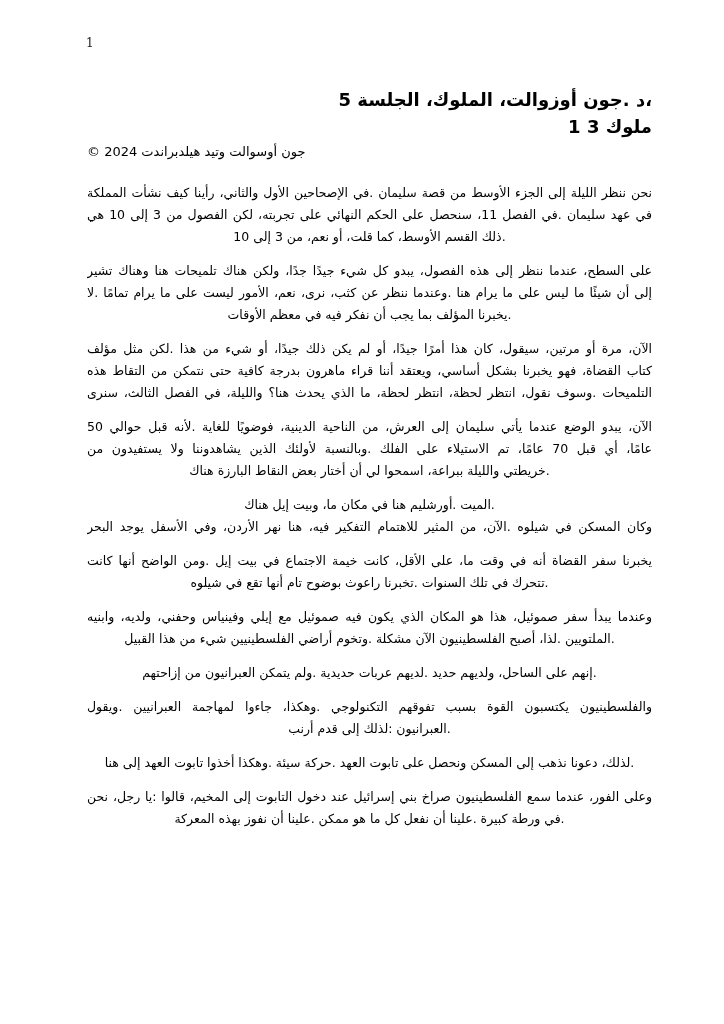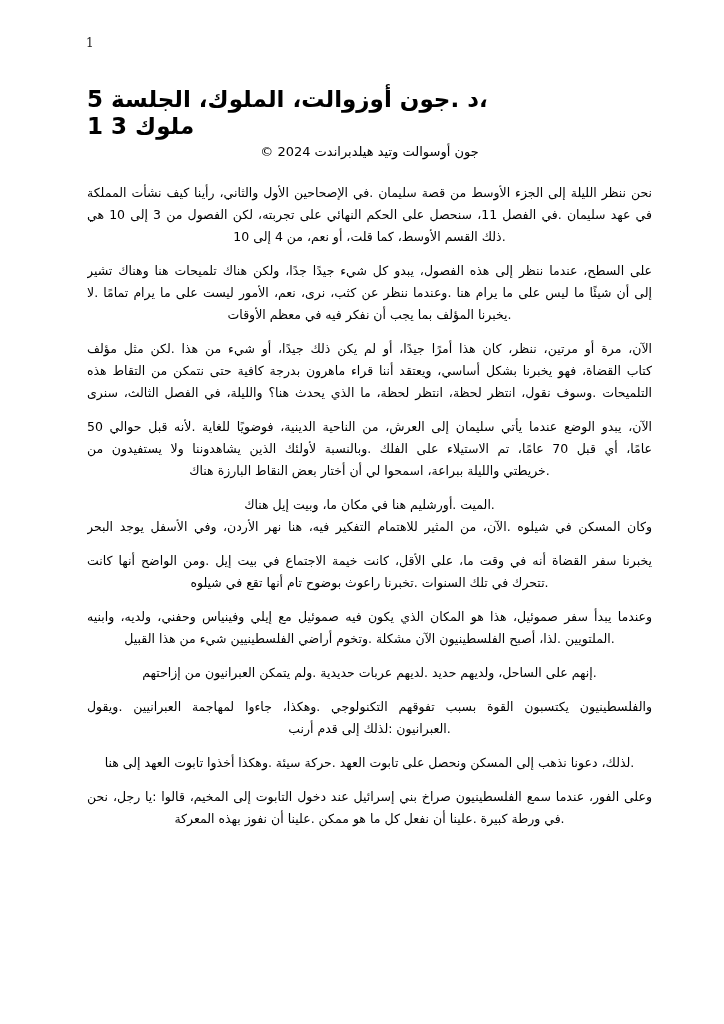--- a/index.html
+++ b/index.html
@@ -18,29 +18,29 @@
     left: 86px;
     font-family: "DejaVu Serif", serif;
     font-size: 12px;
     color: #1a1a1a;
   }
   .content {
     padding: 86px 72px 0 87px; 
   }
   .doc-title {
     direction: rtl;
-    text-align: left;
+    text-align: right;
     font-weight: bold;
-    font-size: 23px;
+    font-size: 18px;
     line-height: 27px;
     margin: 0;
   }
   .copyright {
     direction: rtl;
-    text-align: center;
+    text-align: left;
     font-size: 13px;
     line-height: 20px;
     margin-top: 2px;
   }
   .body-text {
     margin-top: 20px;
     direction: rtl;
   }
   .para {
     margin: 0 0 12px 0;
@@ -69,29 +69,29 @@
     <h1 class="doc-title">
       <div>،د .جون أوزوالت، الملوك، الجلسة 5</div>
       <div>ملوك 3 1</div>
     </h1>
     <div class="copyright">جون أوسوالت وتيد هيلدبراندت 2024 ©</div>
 
     <div class="body-text" id="paragraphs">
         <div class="para">
           <div class="pline">نحن ننظر الليلة إلى الجزء الأوسط من قصة سليمان .في الإصحاحين الأول والثاني، رأينا كيف نشأت المملكة</div>
           <div class="pline">في عهد سليمان .في الفصل 11، سنحصل على الحكم النهائي على تجربته، لكن الفصول من 3 إلى 10 هي</div>
-          <div class="pline plast">.ذلك القسم الأوسط، كما قلت، أو نعم، من 4 إلى 10</div>
+          <div class="pline plast">.ذلك القسم الأوسط، كما قلت، أو نعم، من 3 إلى 10</div>
         </div>
         <div class="para">
           <div class="pline">على السطح، عندما ننظر إلى هذه الفصول، يبدو كل شيء جيدًا جدًا، ولكن هناك تلميحات هنا وهناك تشير</div>
           <div class="pline">إلى أن شيئًا ما ليس على ما يرام هنا .وعندما ننظر عن كثب، نرى، نعم، الأمور ليست على ما يرام تمامًا .لا</div>
           <div class="pline plast">.يخبرنا المؤلف بما يجب أن نفكر فيه في معظم الأوقات</div>
         </div>
         <div class="para">
-          <div class="pline">الآن، مرة أو مرتين، ننظر، كان هذا أمرًا جيدًا، أو لم يكن ذلك جيدًا، أو شيء من هذا .لكن مثل مؤلف</div>
+          <div class="pline">الآن، مرة أو مرتين، سيقول، كان هذا أمرًا جيدًا، أو لم يكن ذلك جيدًا، أو شيء من هذا .لكن مثل مؤلف</div>
           <div class="pline">كتاب القضاة، فهو يخبرنا بشكل أساسي، ويعتقد أننا قراء ماهرون بدرجة كافية حتى نتمكن من التقاط هذه</div>
           <div class="pline">التلميحات .وسوف نقول، انتظر لحظة، انتظر لحظة، ما الذي يحدث هنا؟ والليلة، في الفصل الثالث، سنرى</div>
         </div>
         <div class="para">
           <div class="pline">الآن، يبدو الوضع عندما يأتي سليمان إلى العرش، من الناحية الدينية، فوضويًا للغاية .لأنه قبل حوالي 50</div>
           <div class="pline">عامًا، أي قبل 70 عامًا، تم الاستيلاء على الفلك .وبالنسبة لأولئك الذين يشاهدوننا ولا يستفيدون من</div>
           <div class="pline plast">.خريطتي والليلة ببراعة، اسمحوا لي أن أختار بعض النقاط البارزة هناك</div>
         </div>
         <div class="para">
           <div class="pline plast">.الميت .أورشليم هنا في مكان ما، وبيت إيل هناك</div>

